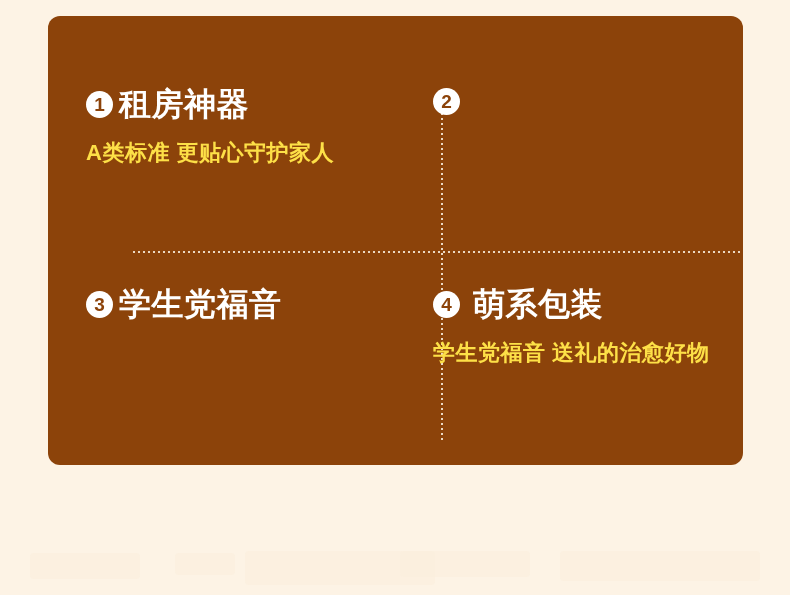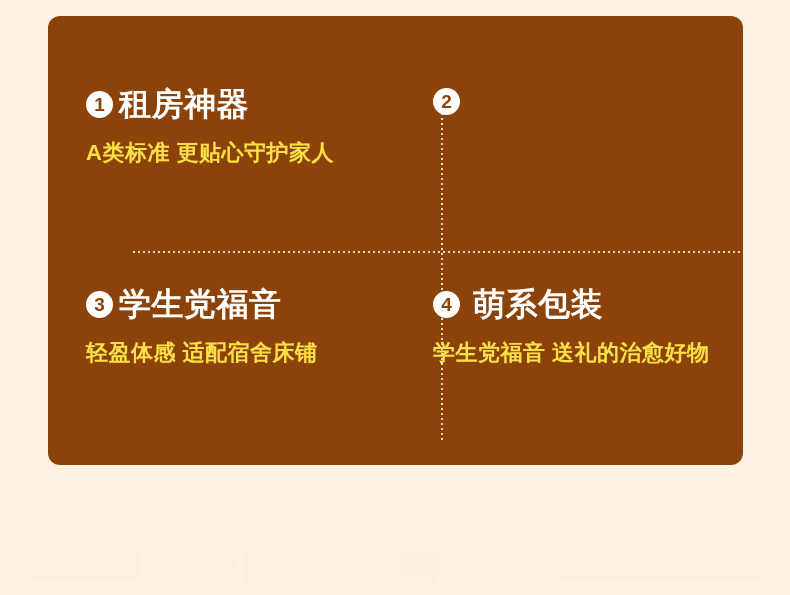--- a/index.html
+++ b/index.html
@@ -154,21 +154,20 @@
     <div class="q-head">
       <span class="q-badge">2</span>
     </div>
   </div>
 
   <div class="quadrant q-left q-bottom">
     <div class="q-head">
       <span class="q-badge">3</span>
       <span class="q-title">学生党福音</span>
     </div>
-    <div class="q-sub">轻盈体感 适配宿舍床铺</div>
   </div>
 
   <div class="quadrant q-right q-bottom">
     <div class="q-head">
       <span class="q-badge q-badge-gap">4</span>
       <span class="q-title">萌系包装</span>
     </div>
     <div class="q-sub">学生党福音 送礼的治愈好物</div>
   </div>
 

